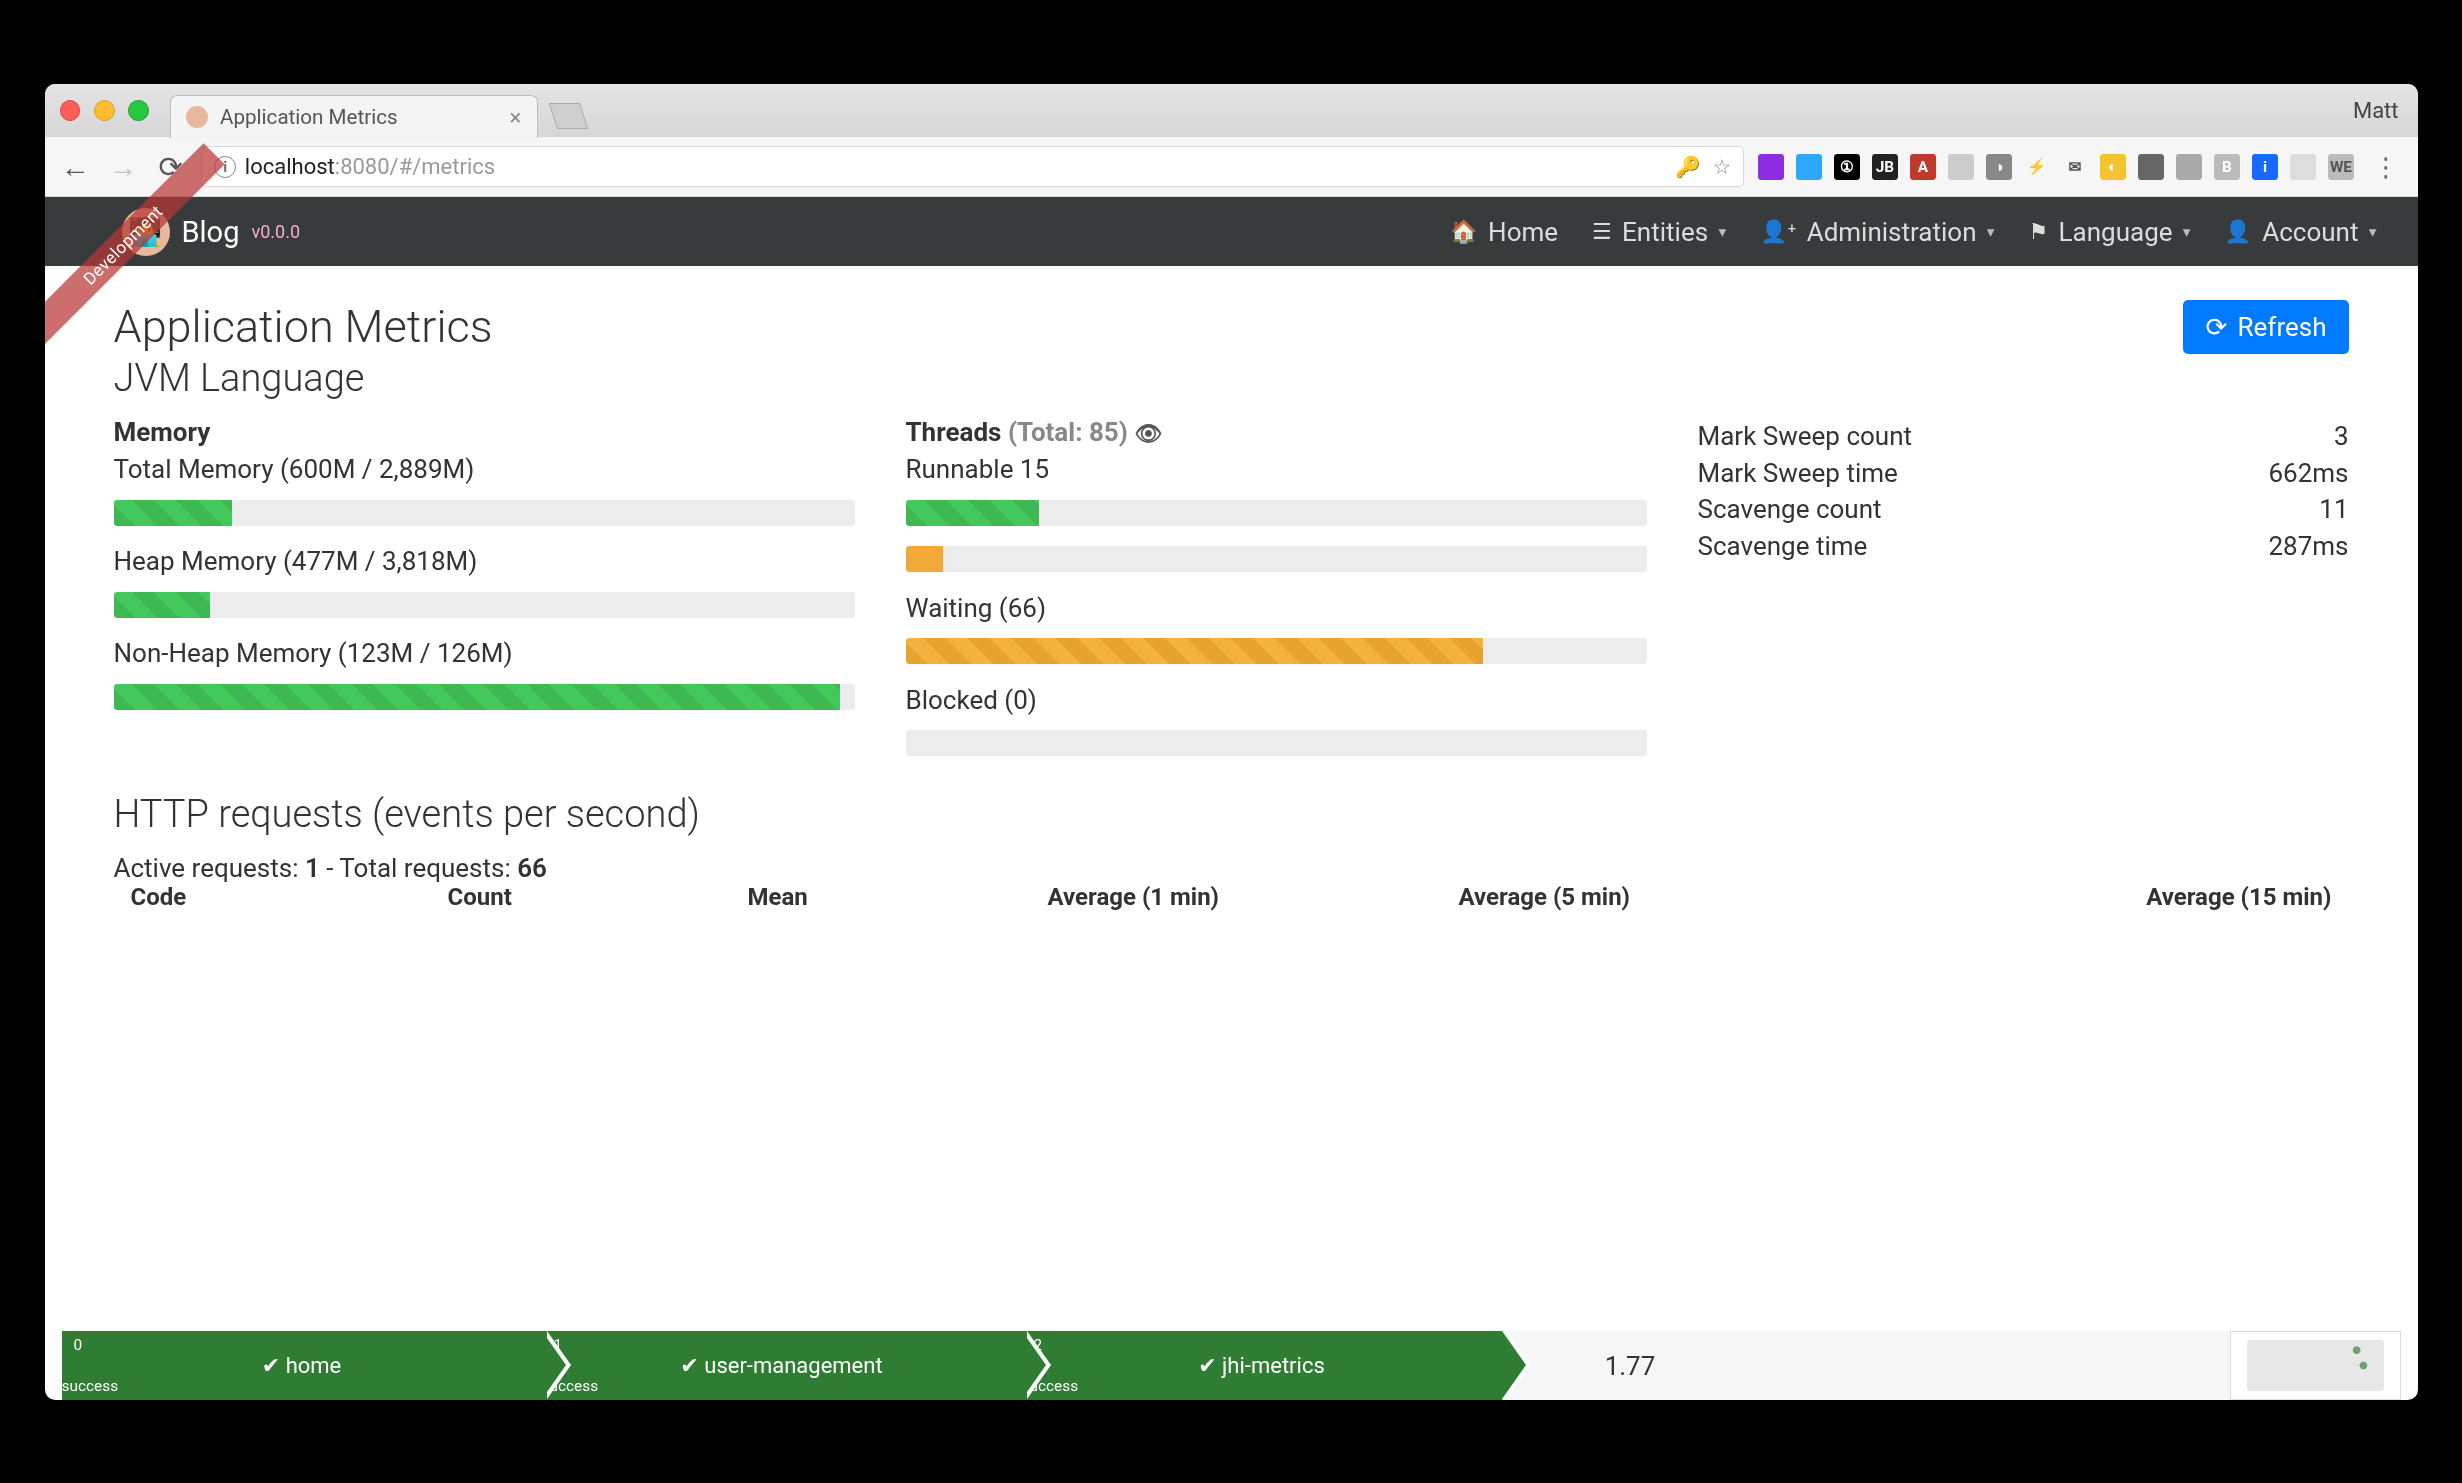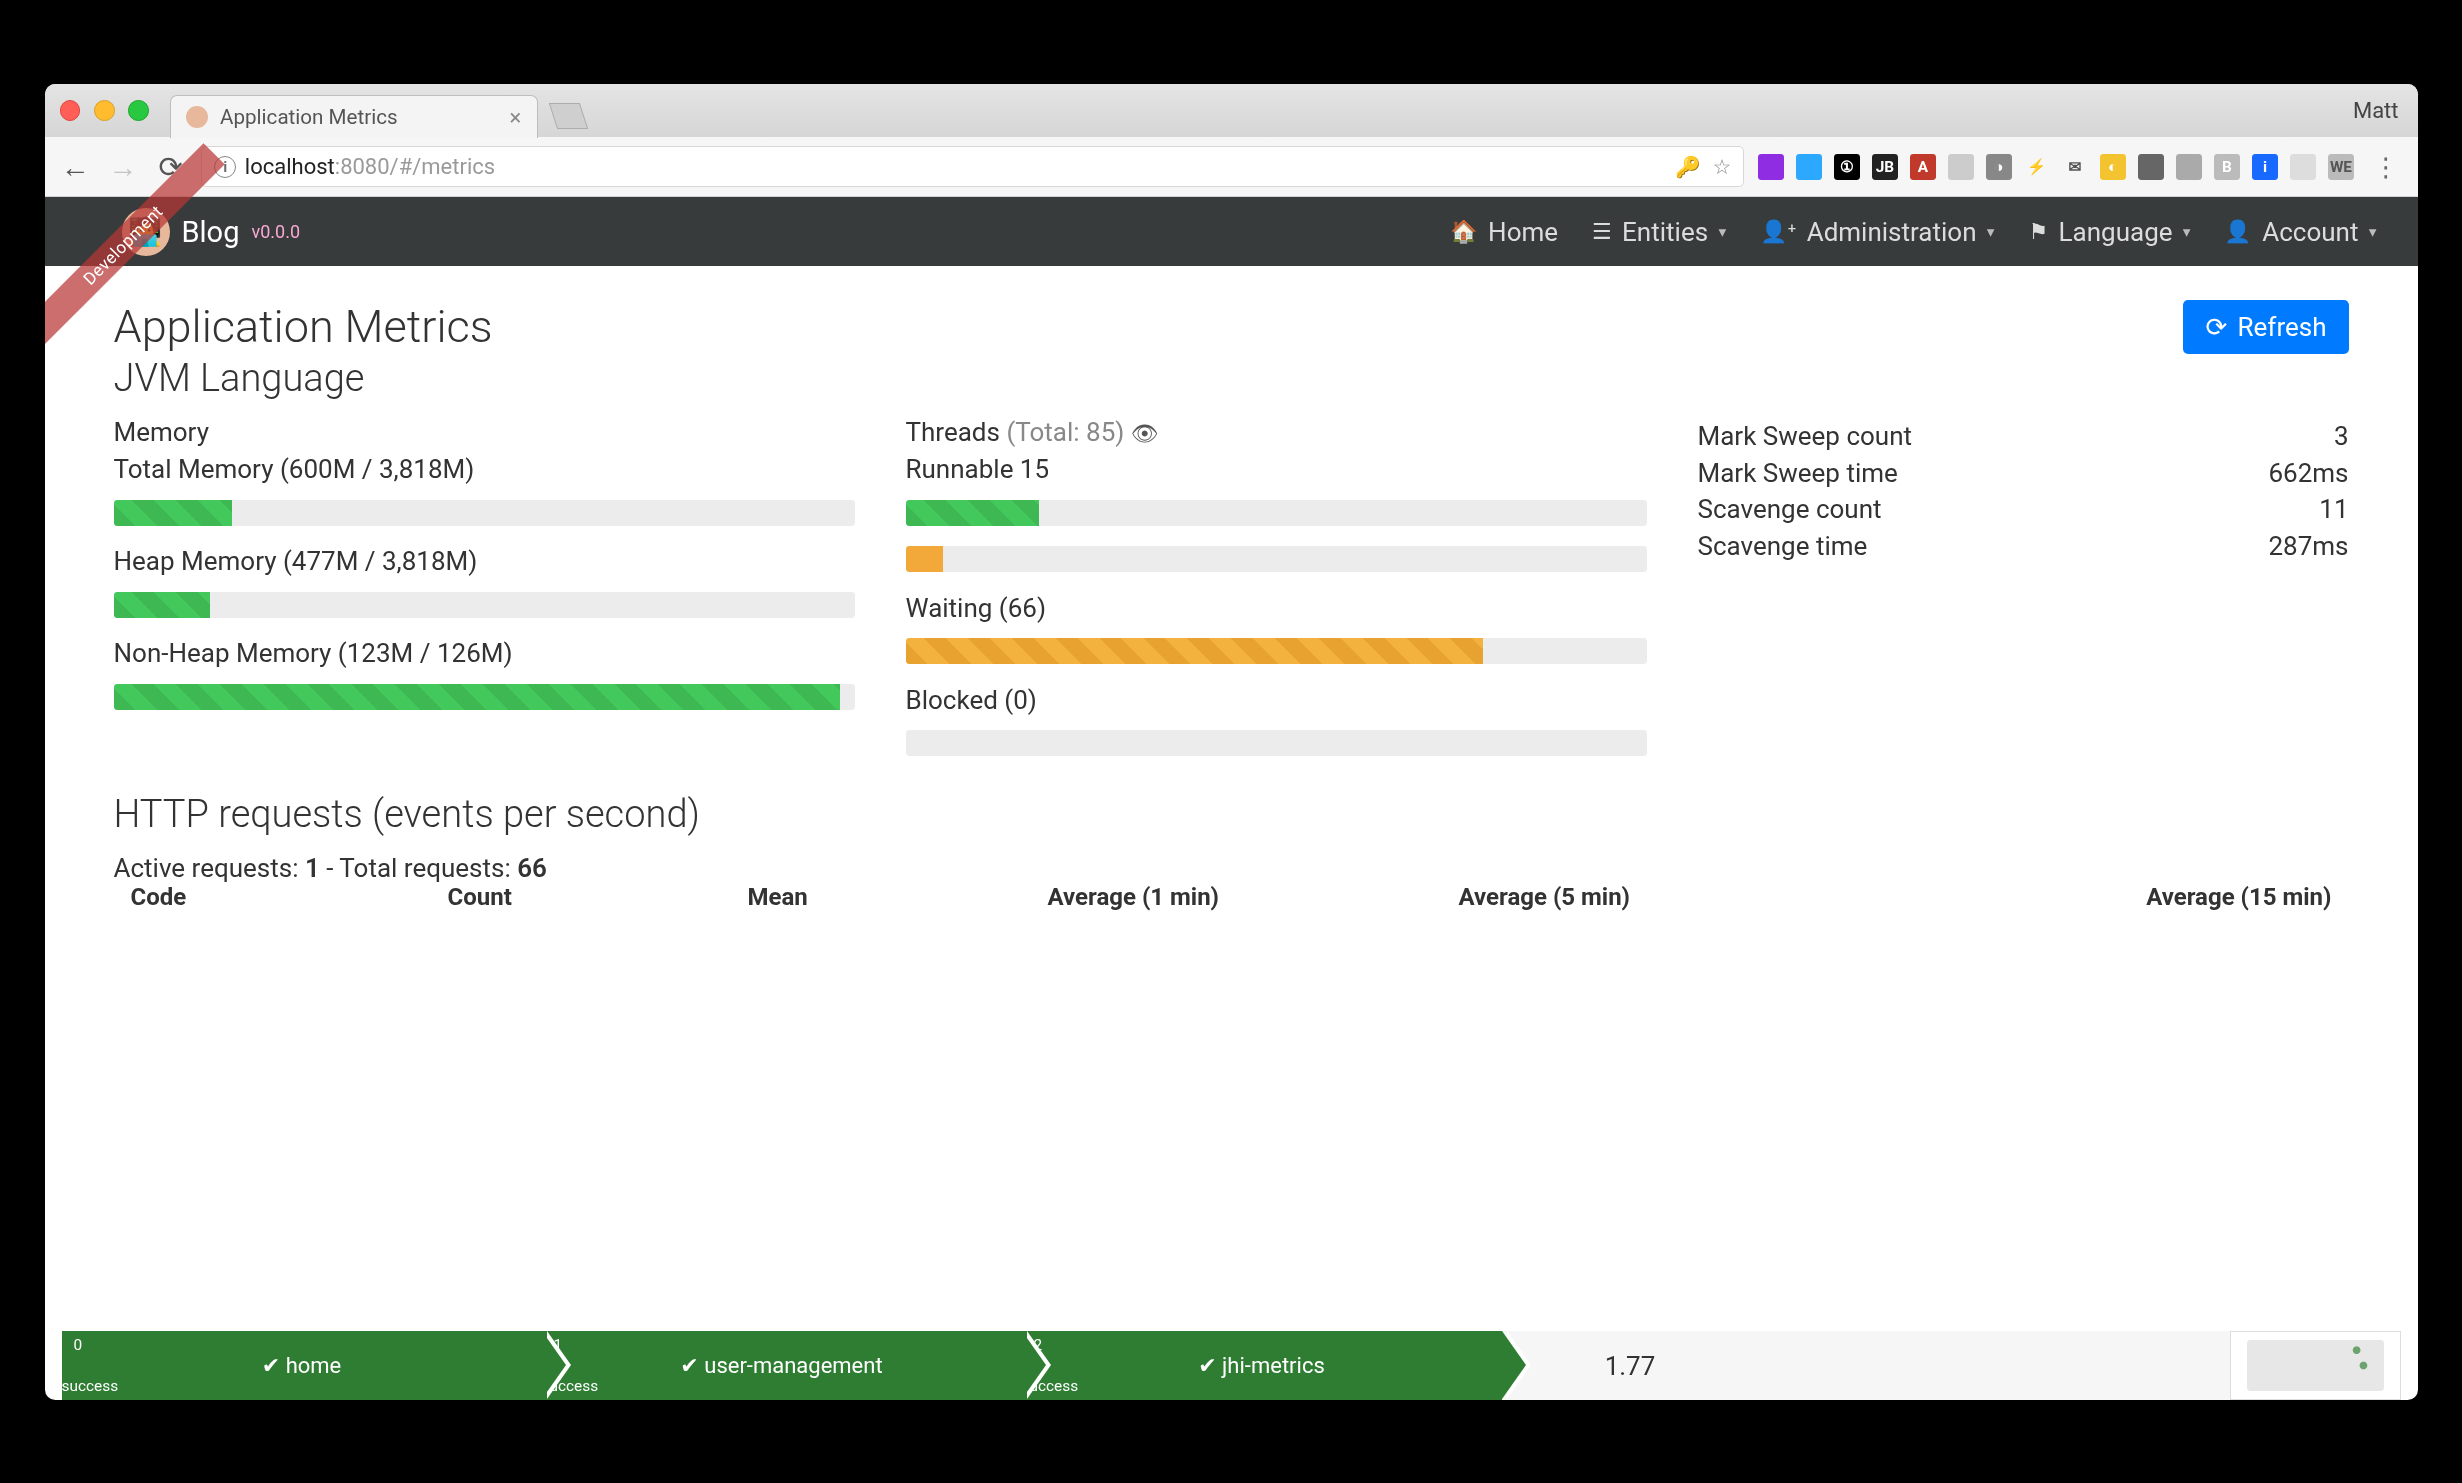--- a/index.html
+++ b/index.html
@@ -101,21 +101,21 @@
 
 .refresh-btn {
   position:absolute; right:69px; top:34px;
   background:#007bff; color:#fff;
   border-radius:5.1px; padding:12px 22px;
   font-size:26px; display:flex; gap:10.3px; align-items:center;
 }
 
 .metrics-row { display:flex; gap:51px; margin-top:5.1px; }
 .col { flex:1; min-width:0; }
-.sec-title { font-size:26px; color:#333; font-weight:400; margin-bottom:6.9px; }
+.sec-title { font-size:26px; color:#333; font-weight:700; margin-bottom:6.9px; }
 .sec-title .muted { color:#888; }
 .metric-label { font-size:26px; color:#333; font-weight:400; margin-top:5.1px; }
 .progress { height:26px; background:#ececec; border-radius:3.4px; margin:15.4px 0 20.6px 0; overflow:hidden; }
 .progress-bar { height:100%; }
 .green-stripe {
   background: repeating-linear-gradient(45deg,#3db852,#3db852 15.4px,#43c95b 15.4px,#43c95b 31px);
 }
 .orange-stripe {
   background: repeating-linear-gradient(45deg,#e8a22f,#e8a22f 15.4px,#f2b23d 15.4px,#f2b23d 31px);
 }
@@ -267,21 +267,21 @@
     <div class="refresh-btn">
       <span>⟳</span>
       <span>Refresh</span>
     </div>
     <h1>Application Metrics</h1>
     <h2>JVM Language</h2>
 
     <div class="metrics-row">
       <div class="col">
         <div class="sec-title">Memory</div>
-        <div class="metric-label">Total Memory (600M / 3,818M)</div>
+        <div class="metric-label">Total Memory (600M / 2,889M)</div>
         <div class="progress">
             <div class="progress-bar green-stripe" id="pb-mem-total" style="width: 16%;"></div>
           </div>
         <div class="metric-label">Heap Memory (477M / 3,818M)</div>
         <div class="progress">
             <div class="progress-bar green-stripe" id="pb-mem-heap" style="width: 13%;"></div>
           </div>
         <div class="metric-label">Non-Heap Memory (123M / 126M)</div>
         <div class="progress">
             <div class="progress-bar green-stripe" id="pb-mem-nonheap" style="width: 98%;"></div>

